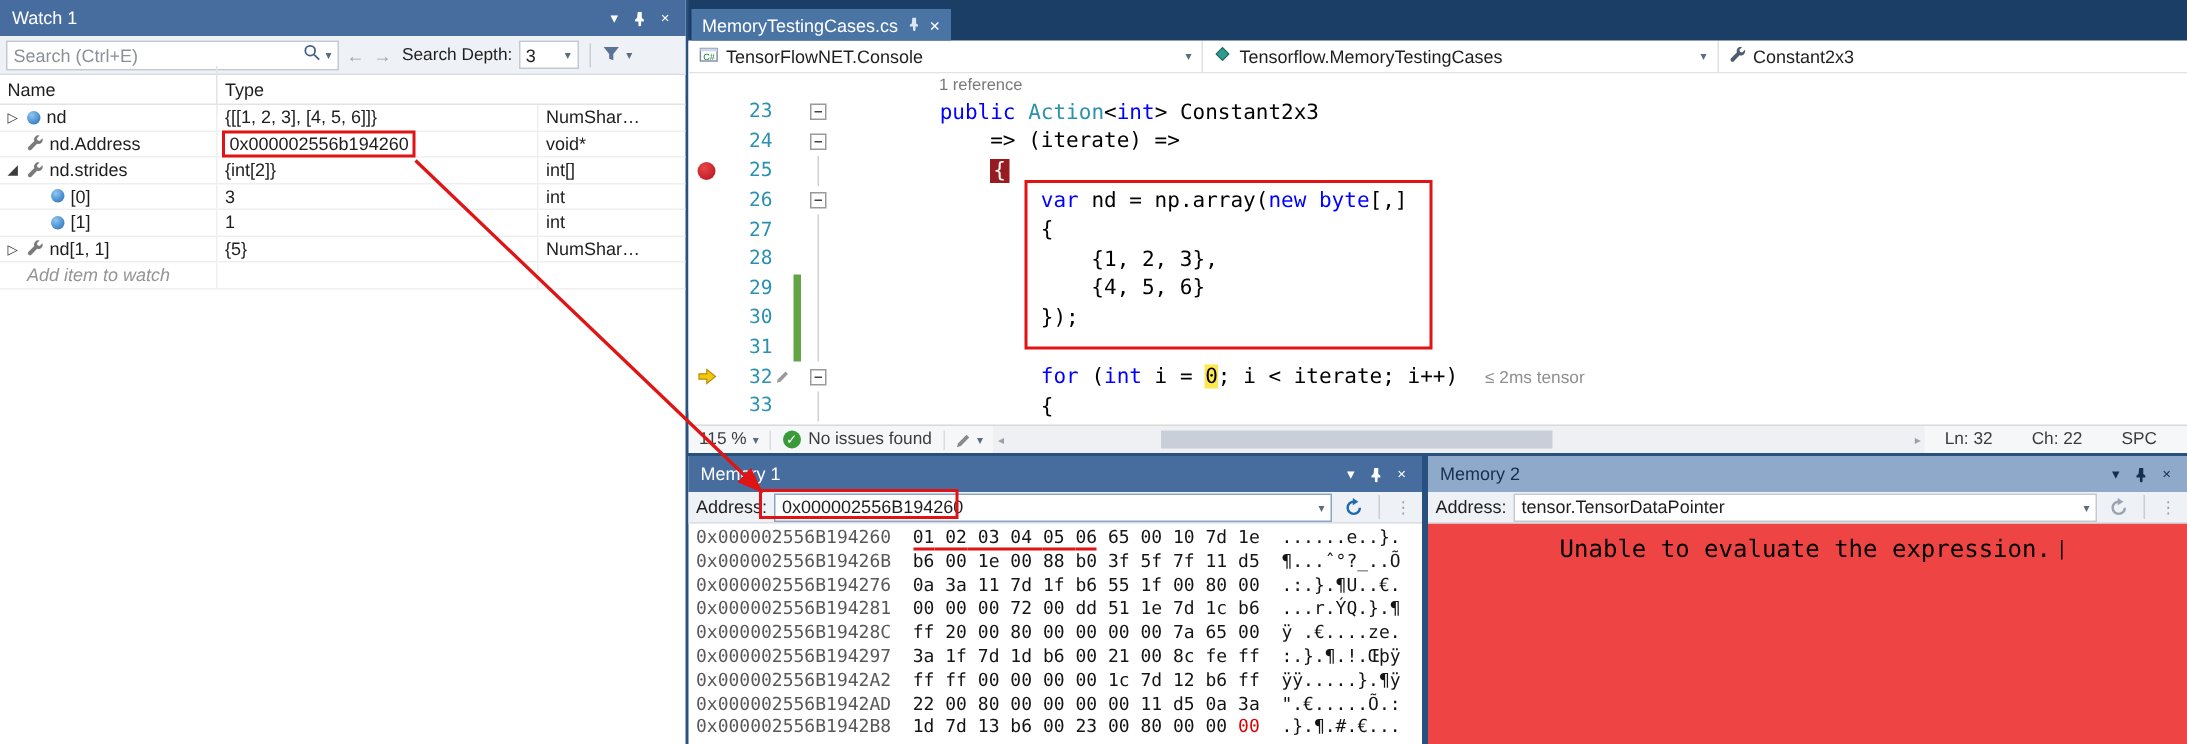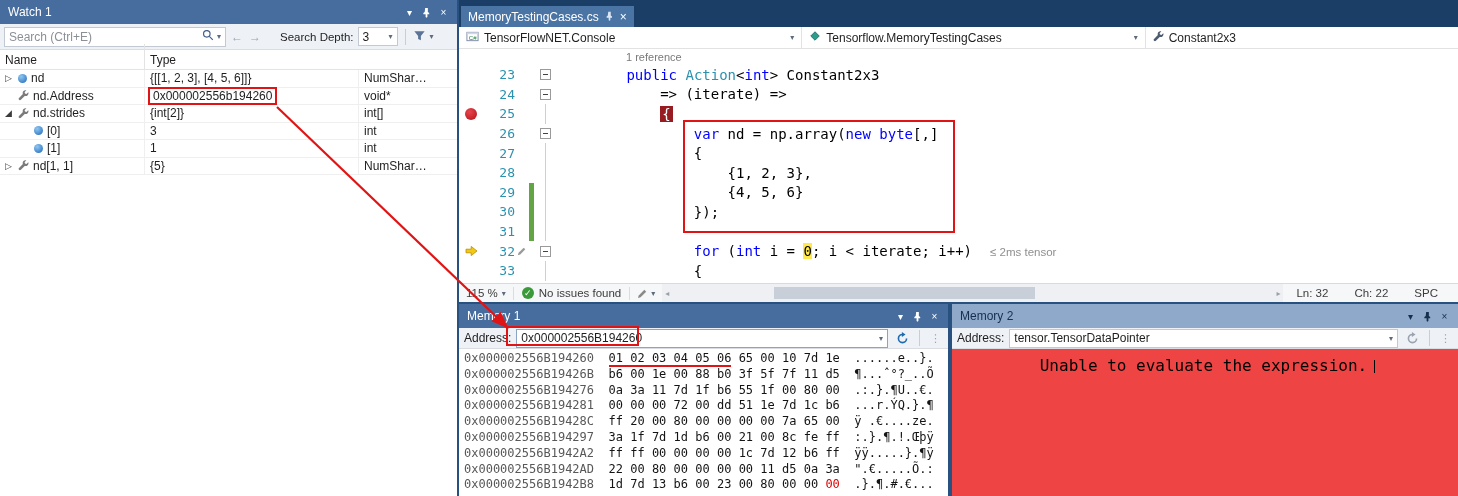--- a/index.html
+++ b/index.html
@@ -13,21 +13,21 @@
   .tw-ico { width:17px; height:17px; display:flex; align-items:center; justify-content:center; font-size:10px; color:inherit; }
   .tw-header.inactive { background:#8fa9ca; color:#14304e; }
 
   
   .watch { position:absolute; left:0; top:0; width:457px; height:496px; background:#fff; }
   .search-row { height:26px; background:#eef1f5; border-bottom:1px solid #d9dde3; display:flex; align-items:center; gap:4px; padding:0 4px; }
   .search-box { width:222px; height:20px; border:1px solid #c3c9d2; background:#fff; display:flex; align-items:center; padding:0 4px; gap:3px; }
   .search-box input { flex:1; border:none; outline:none; font-family:"Liberation Sans",sans-serif; font-size:12px; color:#1e1e1e; background:transparent; min-width:0; }
   .search-box input::placeholder { color:#8b9097; }
   .nav-arrow { width:14px; text-align:center; color:#9aa4b0; font-size:12px; }
-  .depth-label { font-size:11.5px; white-space:nowrap; margin-left:14px; }
+  .depth-label { font-size:11.5px; white-space:nowrap; margin-left:2px; }
   .depth-combo { width:40px; height:19px; border:1px solid #c3c9d2; background:#fff; display:flex; align-items:center; padding:0 4px; }
   .depth-combo .dd { margin-left:auto; }
   .dd { font-size:8px; color:#5d6b7d; }
   .vsep { width:1px; height:16px; background:#c9cdd4; margin:0 3px; }
   .grid-head { display:flex; height:20px; border-bottom:1px solid #e3e3e3; align-items:center; }
   .gh { padding:16px 5px; height:100%; display:flex; align-items:center; border-right:1px solid #e3e3e3; }
   .gh.name { width:145px; } .gh.value { width:214px; } .gh.type { flex:1; border-right:none; }
   .w-row { display:flex; height:17.5px; border-bottom:1px solid #efefef; align-items:stretch; font-size:12px; }
   .w-name { width:145px; border-right:1px solid #efefef; display:flex; align-items:center; gap:4px; overflow:hidden; white-space:nowrap; }
   .w-value { width:214px; border-right:1px solid #efefef; display:flex; align-items:center; padding:0 5px; overflow:visible; white-space:nowrap; }
@@ -217,20 +217,30 @@
             <svg width="11" height="11" viewBox="0 0 16 16" style="flex:0 0 11px">
               <path d="M14.9 3.2l-2.6 2.6-2.1-.6-.6-2.1 2.6-2.6A4.1 4.1 0 0 0 7.1 5.9L1.5 11.5a1.9 1.9 0 1 0 2.7 2.7l5.6-5.6a4.1 4.1 0 0 0 5.1-5.4z" fill="#7b7b7b"></path>
             </svg>
             <span class="w-ntext">nd[1, 1]</span>
           </div>
           <div class="w-value">
             <span>{5}</span>
           </div>
           <div class="w-type">NumShar…</div>
         </div>
+        <div class="w-row ghost">
+          <div class="w-name" style="padding-left: 3px;">
+            <span class="w-exp"></span>
+            <span class="w-ntext">Add item to watch</span>
+          </div>
+          <div class="w-value">
+            <span></span>
+          </div>
+          <div class="w-type"></div>
+        </div>
       </div>
   </section>
 
   <section class="editor">
     <div class="tabstrip">
       <div class="tab">
         <span>MemoryTestingCases.cs</span>
         <span>
           <svg width="9" height="10" viewBox="0 0 10 12">
               <path d="M3.5 1h3v4.5l1.5 1V8H6v3l-1 .8L4 11V8H1.5V6.5L3 5.5z" fill="#dce6f2"></path>

